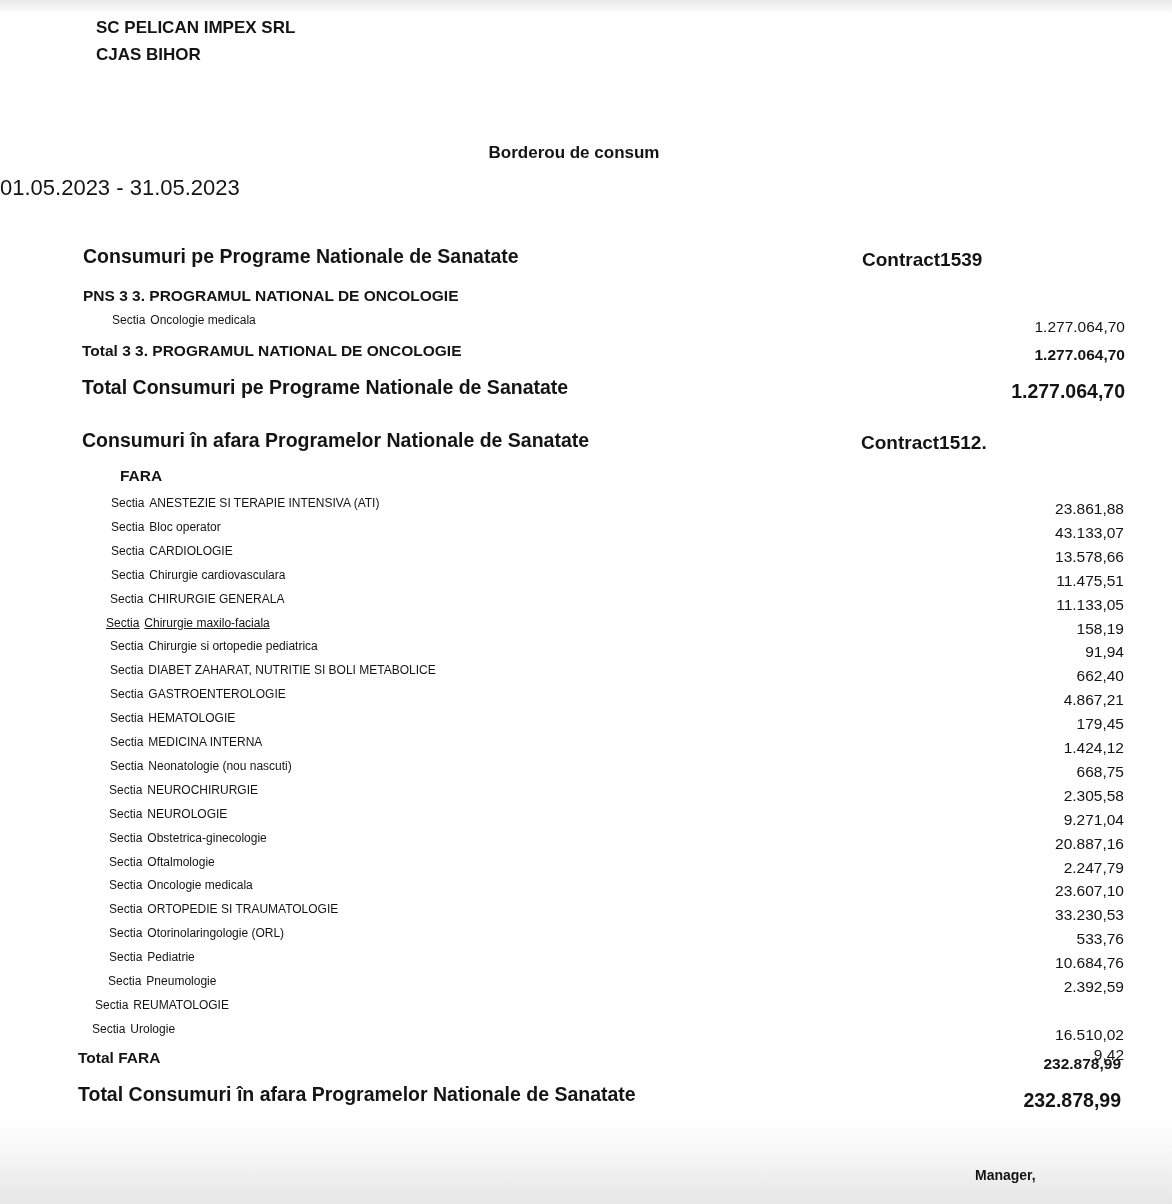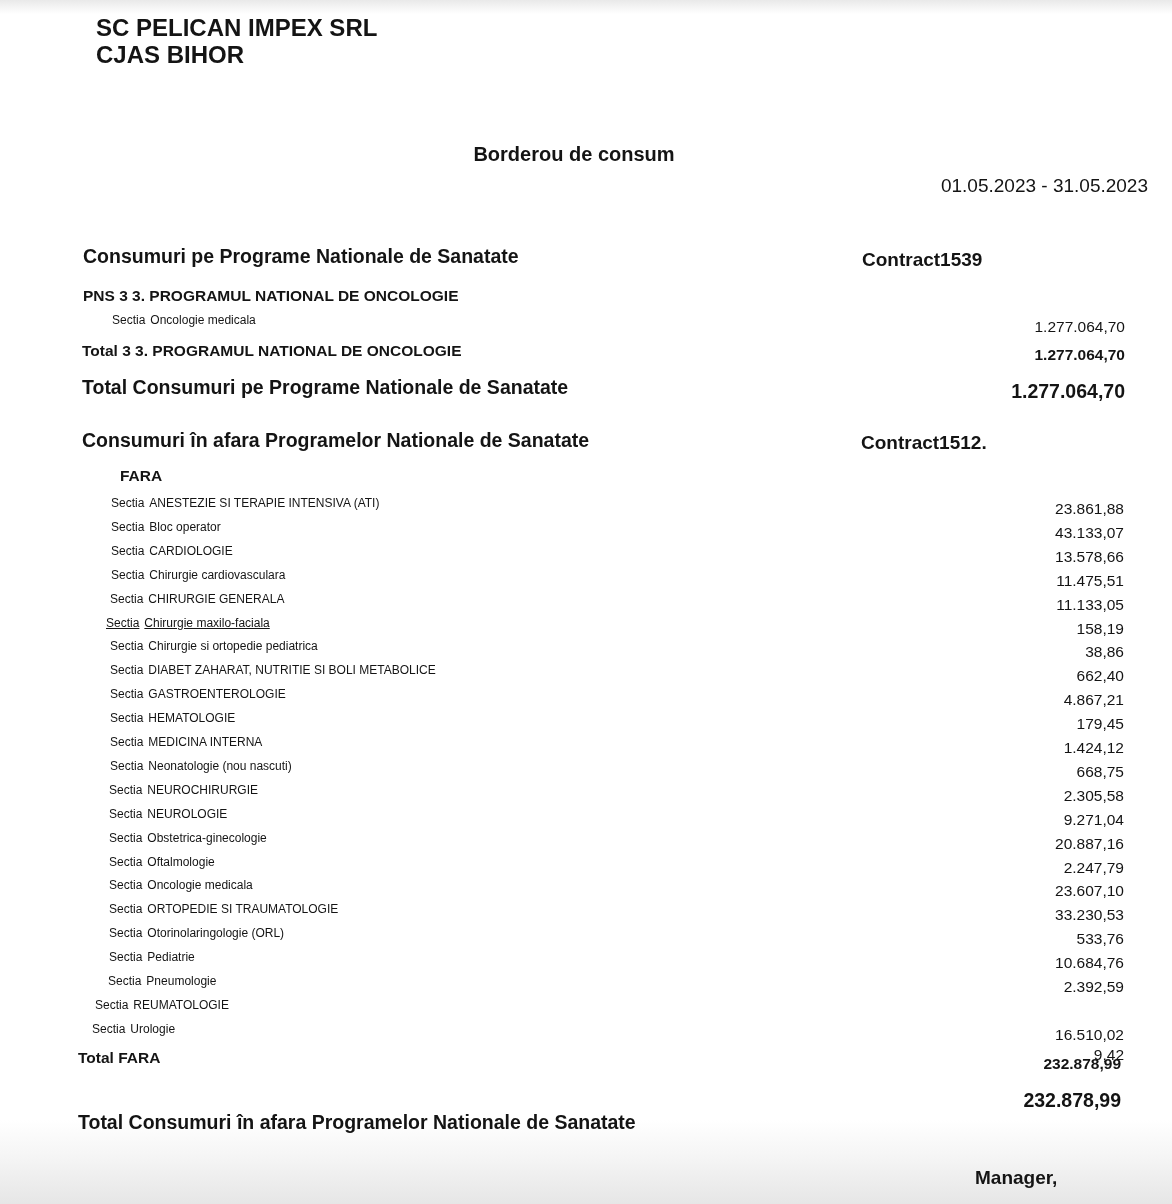--- a/index.html
+++ b/index.html
@@ -2,32 +2,32 @@
 <html><head>
 <meta charset="utf-8">
 <style>
   html, body { margin: 0; padding: 0; }
   body {
     width: 1172px; height: 1204px; position: relative; overflow: hidden;
     background: linear-gradient(to bottom, #e9e9e9 0px, #ffffff 14px, #ffffff 1120px, #f4f4f4 1160px, #e6e6e6 1204px);
     font-family: "Liberation Sans", sans-serif; color: #141414;
   }
   .abs { position: absolute; white-space: nowrap; }
-  .company { left: 96px; top: 14px; font-size: 24px; font-weight: bold; line-height: 27px; }
-  .title { left: 0; width: 1148px; text-align: center; top: 143px; font-size: 20px; font-weight: bold; }
-  .period { left: 0; width: 1148px; text-align: right; top: 175px; font-size: 19px; }
+  .company { left: 96px; top: 14px; font-size: 17px; font-weight: bold; line-height: 27px; }
+  .title { left: 0; width: 1148px; text-align: center; top: 143px; font-size: 17px; font-weight: bold; }
+  .period { left: 0; width: 1148px; text-align: left; top: 175px; font-size: 22px; }
   .sec-head { font-size: 19.5px; font-weight: bold; }
   .contract { font-size: 19px; font-weight: bold; }
   .pns { font-size: 15.5px; font-weight: bold; }
   .row-label { font-size: 12px; }
   .row-label .pre { margin-right: 5px; }
   .num { text-align: right; width: 200px; font-size: 15.5px; }
   .num.b { font-weight: bold; }
   .num.big { font-size: 19.5px; font-weight: bold; }
-  .manager { left: 975px; top: 1167px; font-size: 19px; font-weight: bold; }
+  .manager { left: 975px; top: 1167px; font-size: 14px; font-weight: bold; }
 </style>
 </head>
 <body>
 
 <div>
   <div class="abs company">
     <div>SC PELICAN IMPEX SRL</div>
     <div>CJAS BIHOR</div>
   </div>
 
@@ -60,21 +60,21 @@
       <div class="abs num" style="left: 924px; top: 524px;">43.133,07</div>
       <div class="abs row-label" style="left: 111px; top: 544px;"><span class="pre">Sectia</span><span>CARDIOLOGIE</span></div>
       <div class="abs num" style="left: 924px; top: 548px;">13.578,66</div>
       <div class="abs row-label" style="left: 111px; top: 568px;"><span class="pre">Sectia</span><span>Chirurgie cardiovasculara</span></div>
       <div class="abs num" style="left: 924px; top: 572px;">11.475,51</div>
       <div class="abs row-label" style="left: 110px; top: 592px;"><span class="pre">Sectia</span><span>CHIRURGIE GENERALA</span></div>
       <div class="abs num" style="left: 924px; top: 596px;">11.133,05</div>
       <div class="abs row-label" style="left: 106px; top: 616px; text-decoration: underline;"><span class="pre">Sectia</span><span>Chirurgie maxilo-faciala</span></div>
       <div class="abs num" style="left: 924px; top: 620px;">158,19</div>
       <div class="abs row-label" style="left: 110px; top: 639px;"><span class="pre">Sectia</span><span>Chirurgie si ortopedie pediatrica</span></div>
-      <div class="abs num" style="left: 924px; top: 643px;">38,86</div>
+      <div class="abs num" style="left: 924px; top: 643px;">91,94</div>
       <div class="abs row-label" style="left: 110px; top: 663px;"><span class="pre">Sectia</span><span>DIABET ZAHARAT, NUTRITIE SI BOLI METABOLICE</span></div>
       <div class="abs num" style="left: 924px; top: 667px;">662,40</div>
       <div class="abs row-label" style="left: 110px; top: 687px;"><span class="pre">Sectia</span><span>GASTROENTEROLOGIE</span></div>
       <div class="abs num" style="left: 924px; top: 691px;">4.867,21</div>
       <div class="abs row-label" style="left: 110px; top: 711px;"><span class="pre">Sectia</span><span>HEMATOLOGIE</span></div>
       <div class="abs num" style="left: 924px; top: 715px;">179,45</div>
       <div class="abs row-label" style="left: 110px; top: 735px;"><span class="pre">Sectia</span><span>MEDICINA INTERNA</span></div>
       <div class="abs num" style="left: 924px; top: 739px;">1.424,12</div>
       <div class="abs row-label" style="left: 110px; top: 759px;"><span class="pre">Sectia</span><span>Neonatologie (nou nascuti)</span></div>
       <div class="abs num" style="left: 924px; top: 763px;">668,75</div>
@@ -98,17 +98,17 @@
       <div class="abs num" style="left: 924px; top: 978px;">2.392,59</div>
       <div class="abs row-label" style="left: 95px; top: 998px;"><span class="pre">Sectia</span><span>REUMATOLOGIE</span></div>
       <div class="abs num" style="left: 924px; top: 1002px; margin-top: 44px;">9,42</div>
       <div class="abs row-label" style="left: 92px; top: 1022px;"><span class="pre">Sectia</span><span>Urologie</span></div>
       <div class="abs num" style="left: 924px; top: 1026px;">16.510,02</div>
     </div>
 
   <div class="abs pns" style="left:78px;top:1049px;">Total FARA</div>
   <div class="abs num b" style="left:921px;top:1055px;">232.878,99</div>
 
-  <div class="abs sec-head" style="left:78px;top:1083px;margin-top:28px;">Total Consumuri în afara Programelor Nationale de Sanatate</div>
+  <div class="abs sec-head" style="left:78px;top:1083px;">Total Consumuri în afara Programelor Nationale de Sanatate</div>
   <div class="abs num big" style="left:921px;top:1089px;">232.878,99</div>
 
   <div class="abs manager">Manager,</div>
 </div>
 
 </body></html>

